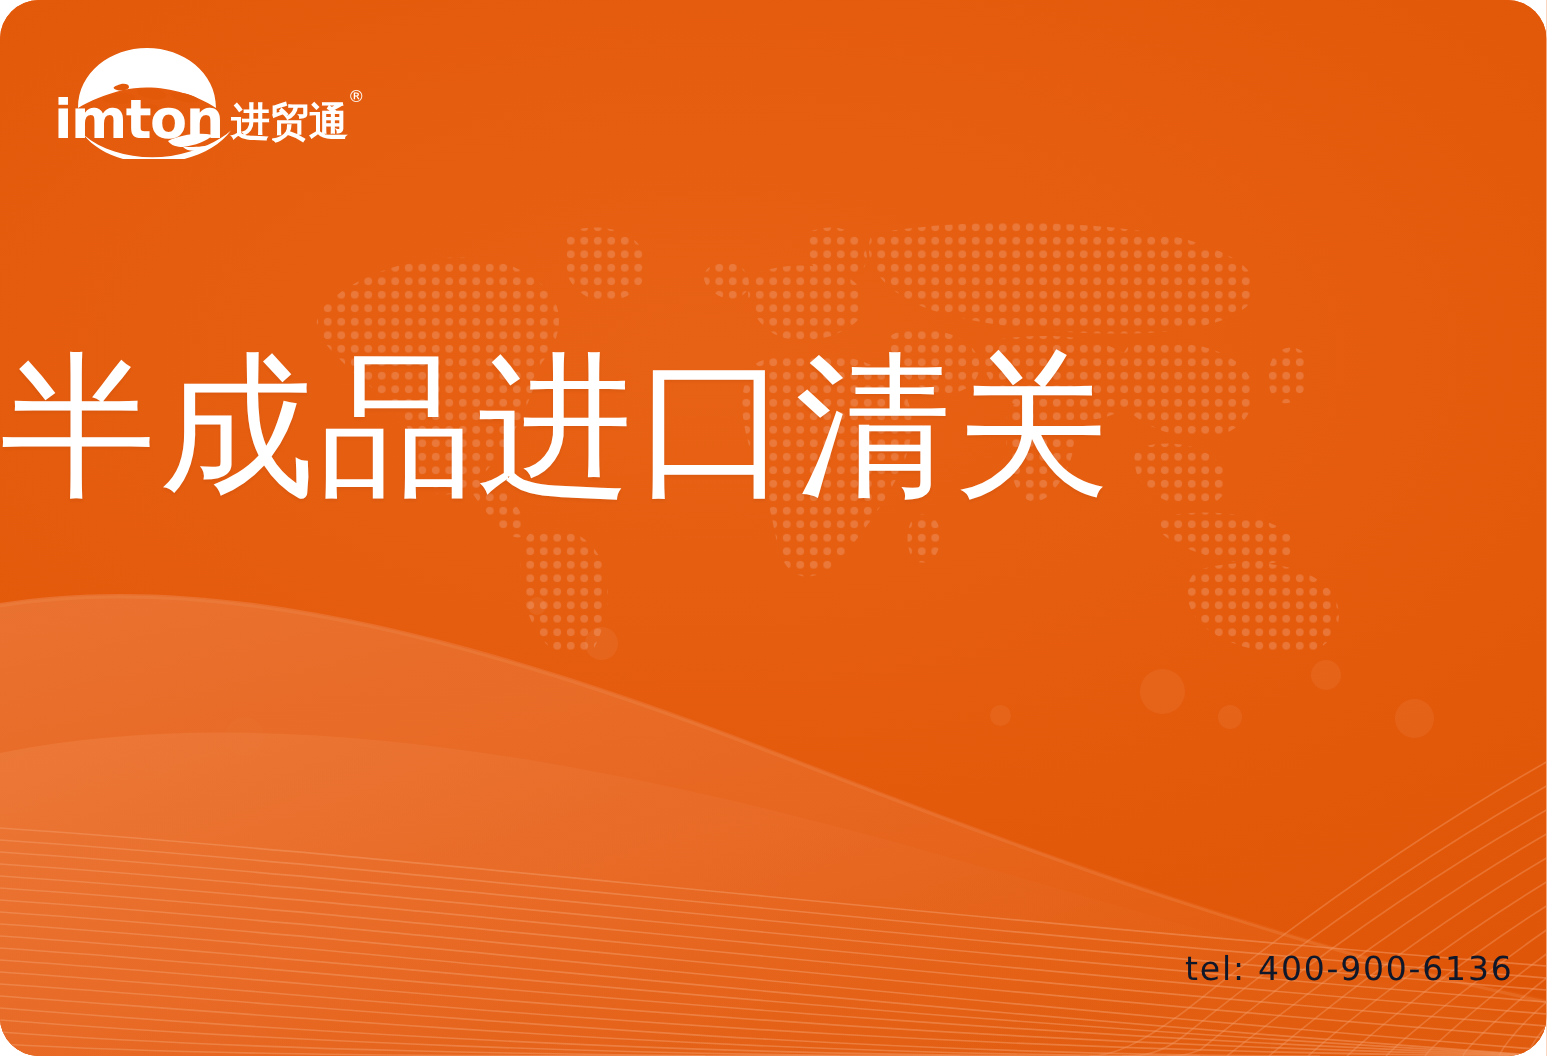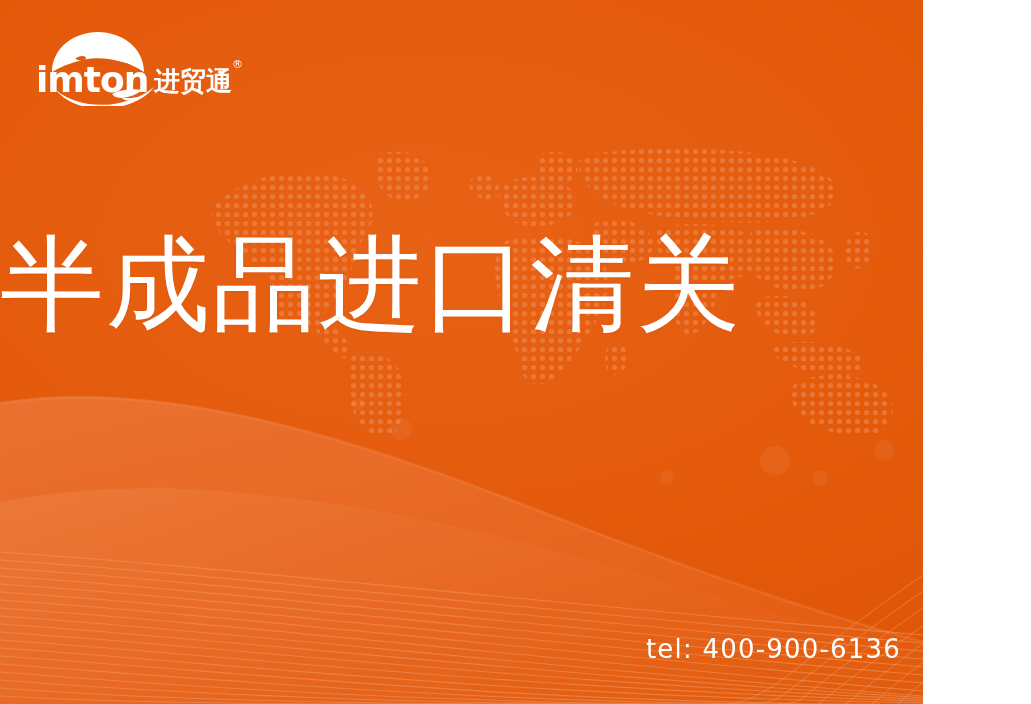--- a/index.html
+++ b/index.html
@@ -3,25 +3,26 @@
 <meta charset="utf-8">
 <title>Banner</title>
 <style>
   html, body {
     margin: 0;
     padding: 0;
     background: #ffffff;
   }
   #banner {
     position: relative;
-    width: 923px;
+    width: 1031px;
     height: 704px;
     overflow: hidden;
     background: #E3590A;
     font-family: "Liberation Sans", "DejaVu Sans", sans-serif;
+    border-radius: 26px;
     -webkit-font-smoothing: antialiased;
   }
 
   
   .bg-base {
     position: absolute;
     inset: 0;
     background:
       radial-gradient(120% 90% at 46% 34%, #E86215 0%, #E3590A 55%, #DD5307 100%);
   }
@@ -90,23 +91,23 @@
     white-space: nowrap;
     text-shadow: 0 1px 2px rgba(120,40,0,0.10);
   }
   .headline .hl-line { display: block; }
 
   
   .tel {
     position: absolute;
     right: 22px;
     top: 634px;
-    color: #ffffff;
+    color: #0f172a;
     font-family: "DejaVu Sans", "Liberation Sans", sans-serif;
-    font-size: 26px;
+    font-size: 22px;
     font-weight: 400;
     letter-spacing: 1.2px;
     white-space: nowrap;
   }
 </style>
 </head>
 <body>
 
 <div id="banner">
 

